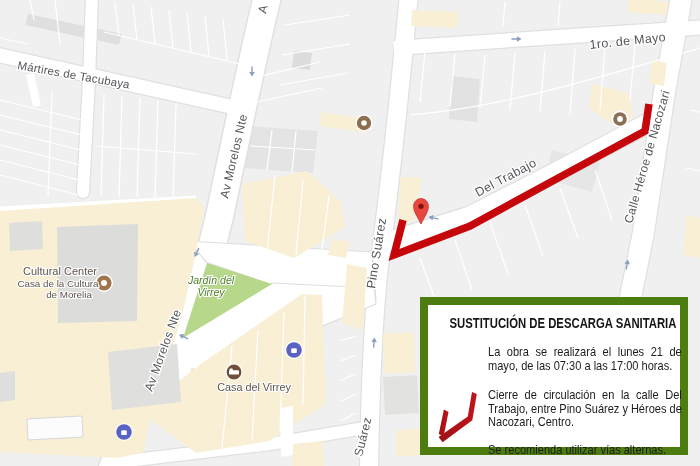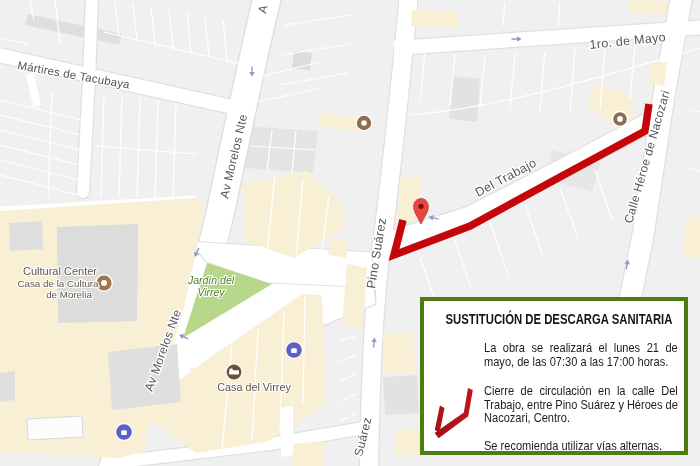--- a/index.html
+++ b/index.html
@@ -1,18 +1,18 @@
 <!DOCTYPE html>
 <html><head>
 <meta charset="utf-8">
 <style>
 html,body{margin:0;padding:0;background:#fff;}
 .stage{position:relative;width:700px;height:466px;overflow:hidden;font-family:"Liberation Sans",sans-serif;background:#f0f0f0;}
 .stage svg{position:absolute;left:0;top:0;}
-.box{position:absolute;left:420px;top:297px;width:268px;height:158px;border:4px solid #4d7c0f;background:#ffffff;box-sizing:border-box;z-index:5;}
+.box{position:absolute;left:420px;top:297px;width:268px;height:158px;border:8px solid #4d7c0f;background:#ffffff;box-sizing:border-box;z-index:5;}
 .title{position:absolute;left:-19px;width:300px;top:9px;text-align:center;font-weight:bold;font-size:15.5px;color:#161616;transform:scaleX(0.73);transform-origin:50% 50%;white-space:nowrap;}
 .bl{position:absolute;left:60px;width:228px;font-size:13px;line-height:15px;color:#1c1c1c;white-space:nowrap;transform:scaleX(0.85);transform-origin:0 0;}
 .bj{position:absolute;left:60px;width:228px;font-size:13px;line-height:15px;color:#1c1c1c;display:flex;justify-content:space-between;transform:scaleX(0.85);transform-origin:0 0;}
 </style>
 </head>
 <body>
 <div class="stage">
 <svg width="700" height="466" viewBox="0 0 700 466">
 <defs>
 <linearGradient id="chk" x1="0" y1="0" x2="1" y2="0">

